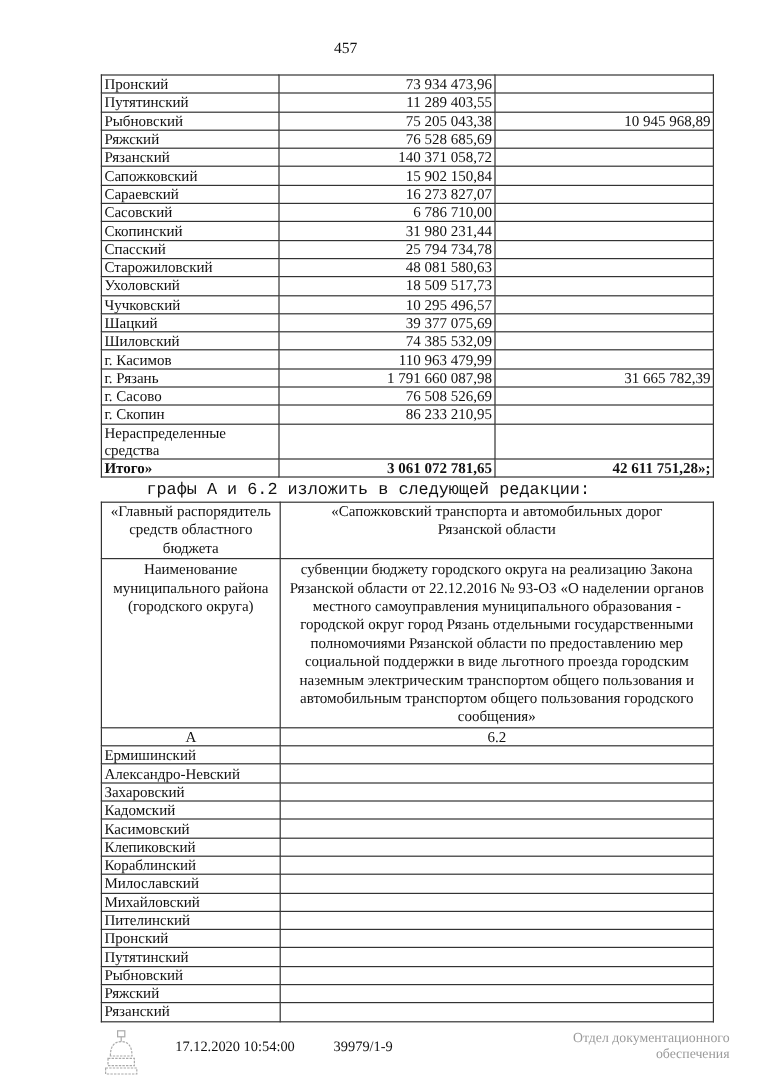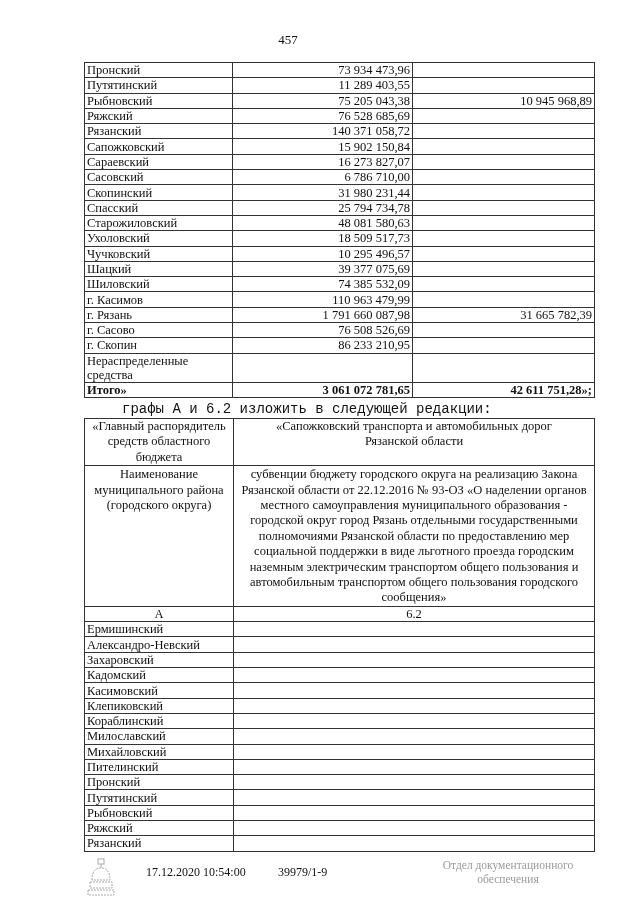--- a/index.html
+++ b/index.html
@@ -28,21 +28,21 @@
     #table2 col.c1 { width: 149px; }
     #table2 col.c2 { width: 361px; }
     #table2 td.center { text-align: center; }
     #table2 td.hdr { padding: 0 3px; line-height: 15.4px; font-size: 12.5px; vertical-align: top; }
     #table2 td.row { height: 14.3px; }
     .footer { position: absolute; top: 856px; left: 0; width: 620px; height: 49px; font-size: 12px; }
     .footer .emblem { position: absolute; left: 86px; top: 2px; width: 30px; height: 40px; }
     .footer .datetime { position: absolute; left: 146px; top: 9px; }
     .footer .docnum { position: absolute; left: 268px; top: 9px; margin-left: 10px; }
     .footer .stamp {
-      position: absolute; left: 408px; top: 2px; width: 200px; text-align: center;
+      position: absolute; left: 408px; top: 2px; width: 200px; text-align: right;
       color: #9a9a9a; font-size: 11.5px; line-height: 14px;
     }
   </style>
 </head>
 <body>
 
 <div class="page-number">457</div>
 
 <table id="table1">
   <colgroup>

